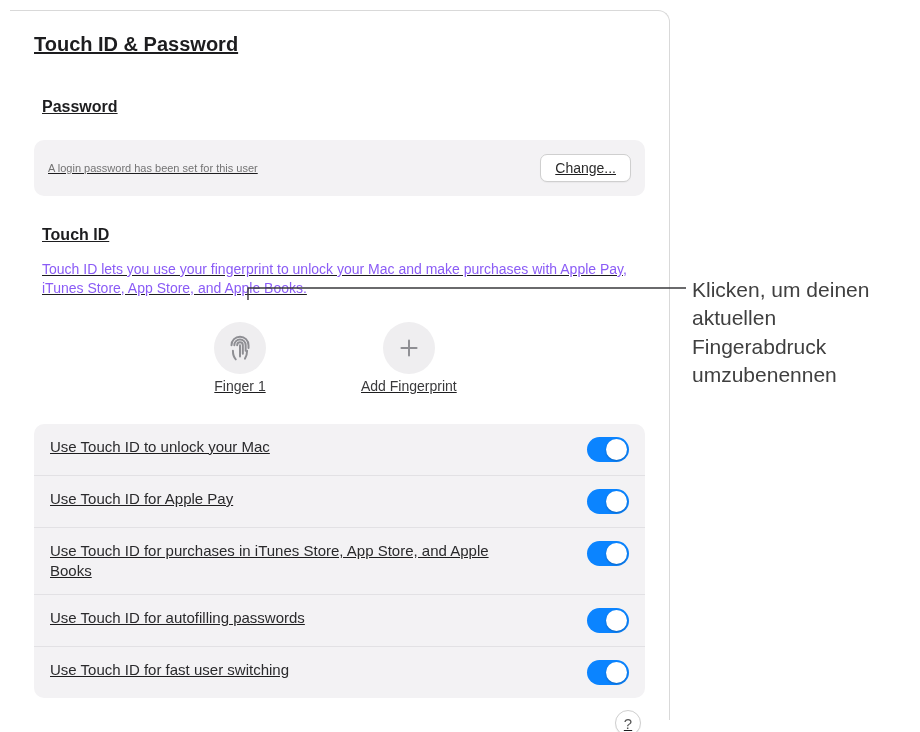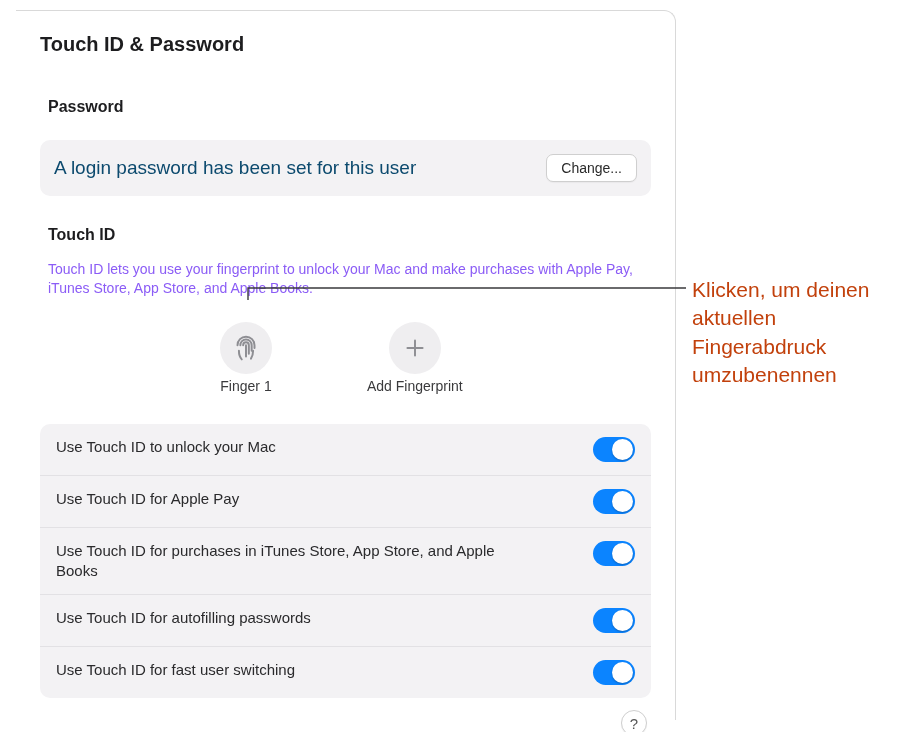--- a/index.html
+++ b/index.html
@@ -7,30 +7,31 @@
     font-family: -apple-system, "Helvetica Neue", Helvetica, Arial, sans-serif;
     font-size: 14px;
     color: #1d1d1f;
     background: #fff;
     width: 920px;
     height: 732px;
     position: relative;
   }
   .panel {
     position: absolute;
-    left: 16px;
+    left: 10px;
     top: 10px;
     width: 660px;
     height: 710px;
     border: 1px solid #d9d9d9;
     border-top-right-radius: 12px;
     background: #fff;
     padding: 22px 24px 20px 24px;
     border-left: none;
     border-bottom: none;
+    text-decoration: underline;
   }
   .page-title {
     font-size: 20px;
     font-weight: 700;
     margin-bottom: 42px;
   }
   .section-title {
     font-size: 16px;
     font-weight: 700;
     margin-bottom: 24px;
@@ -38,22 +39,22 @@
   }
   .card {
     background: #f3f2f4;
     border-radius: 10px;
     padding: 14px 14px;
     display: flex;
     align-items: center;
     justify-content: space-between;
   }
   .card-text {
-    font-size: 19px;
-    color: #0c4a6e;
+    font-size: 11px;
+    color: #737373;
   }
   .btn {
     background: #ffffff;
     border: 1px solid #cfcfcf;
     border-radius: 7px;
     padding: 5px 14px;
     font-size: 14px;
     color: #2a2a2a;
     box-shadow: 0 1px 1px rgba(0,0,0,0.04);
     cursor: pointer;
@@ -153,21 +154,21 @@
     cursor: pointer;
     box-shadow: 0 1px 1px rgba(0,0,0,0.06);
   }
   .callout {
     position: absolute;
     left: 692px;
     top: 276px;
     width: 220px;
     font-size: 21px;
     line-height: 1.35;
-    color: #c2410c;
+    color: #404040;
   }
   .callout-line {
     position: absolute;
     pointer-events: none;
   }
 </style>
 </head>
 <body>
 
 <div class="panel">

